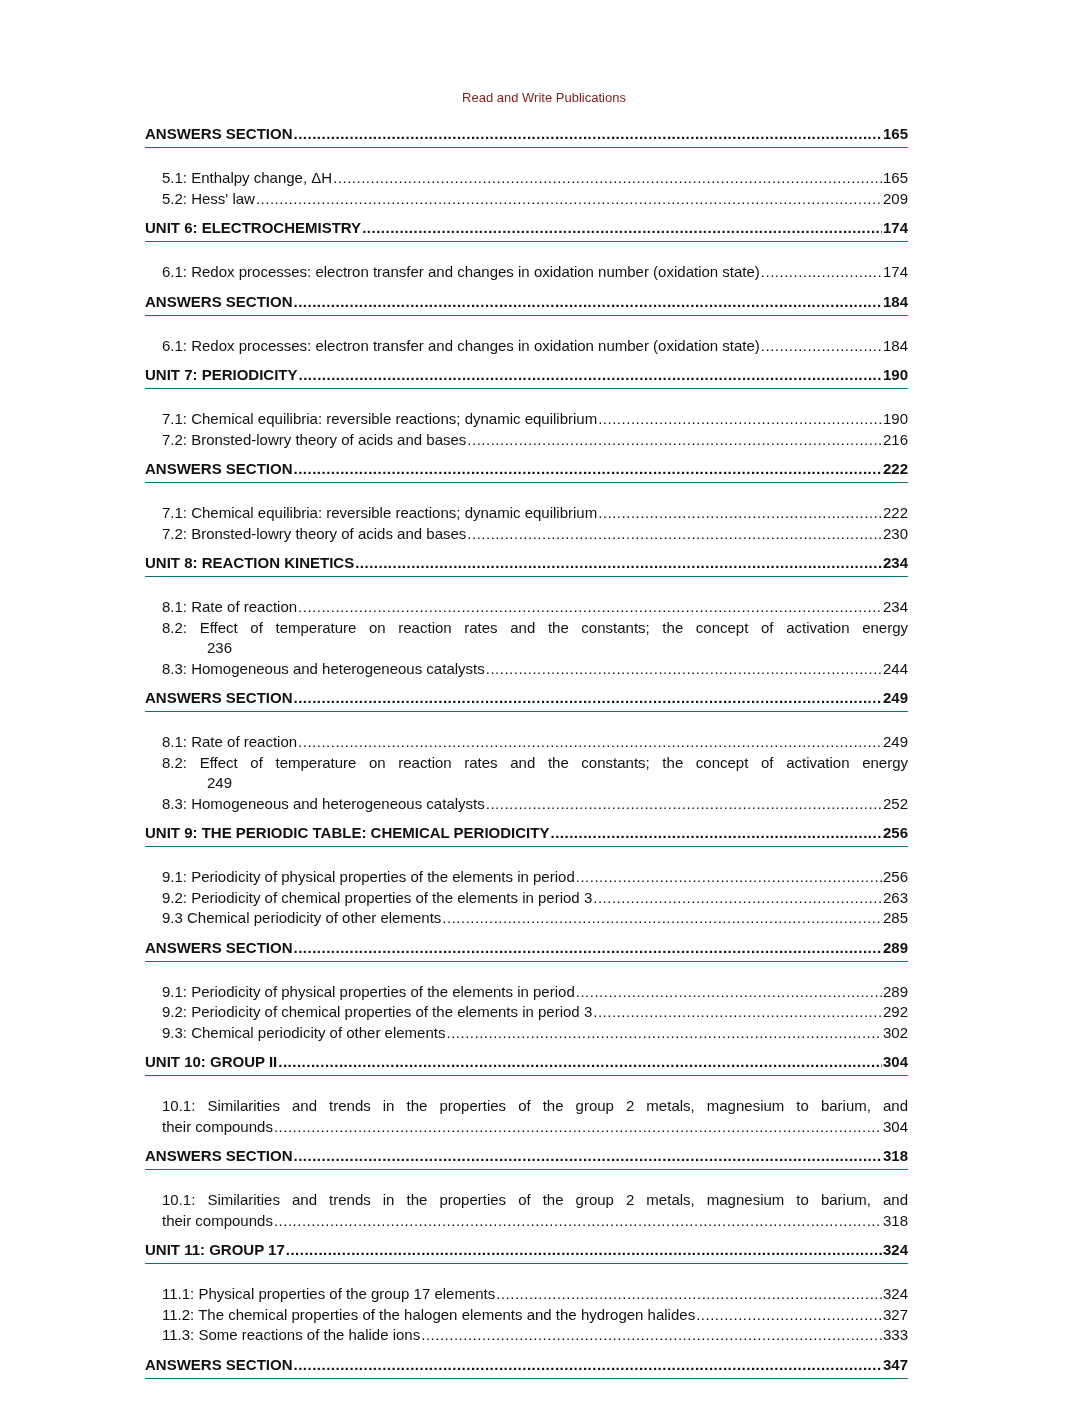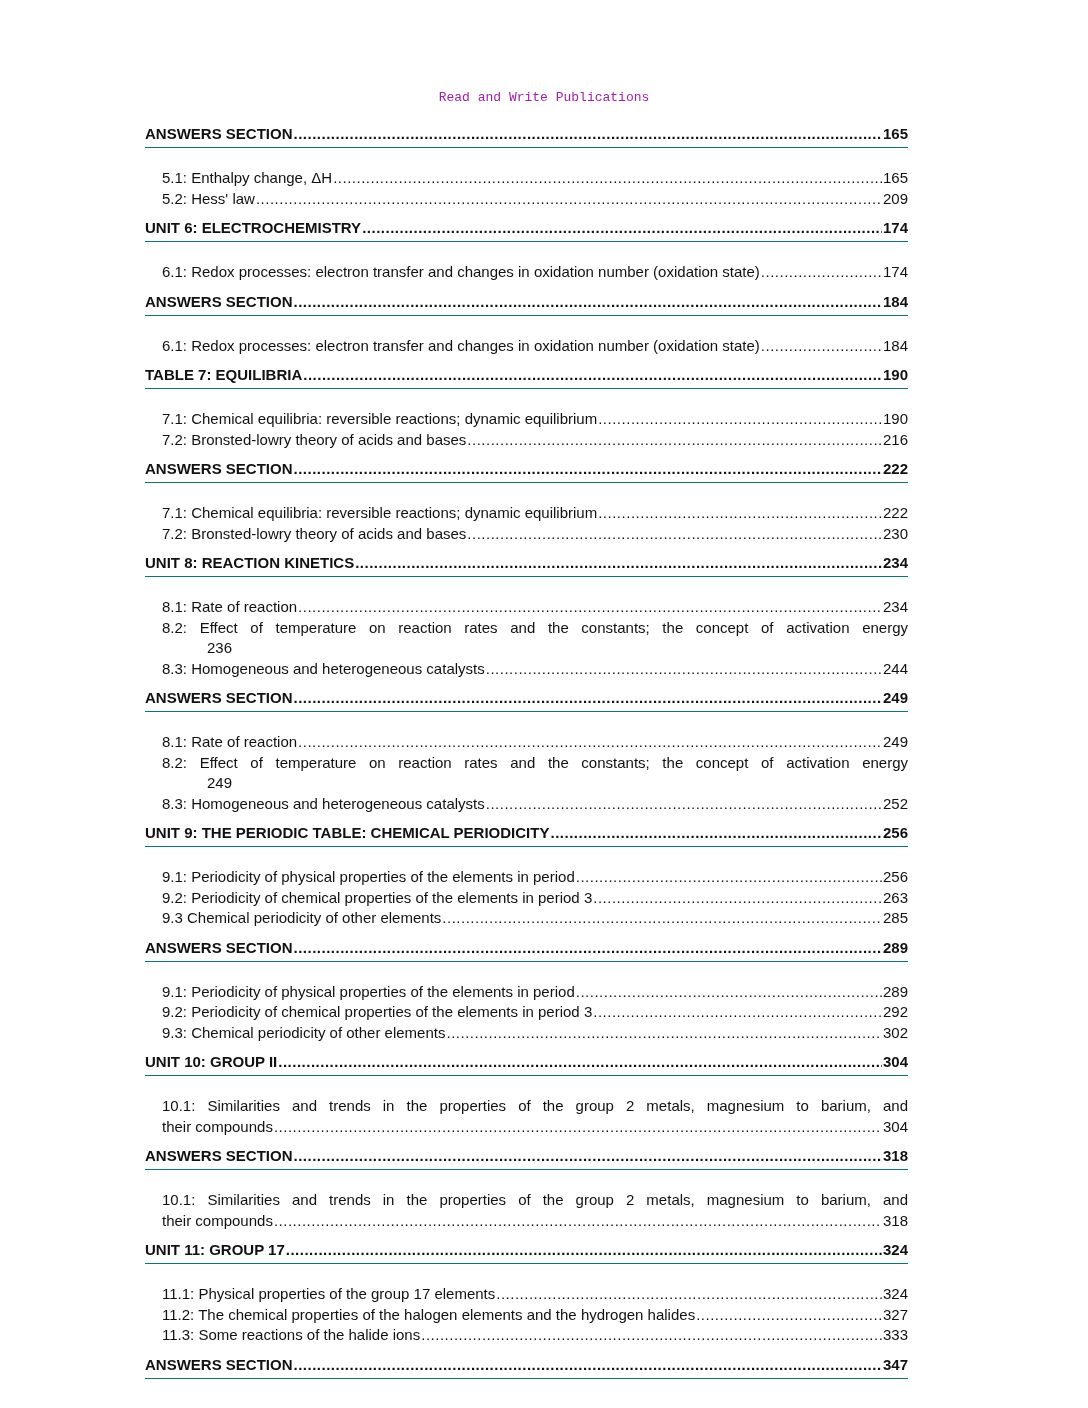--- a/index.html
+++ b/index.html
@@ -1,17 +1,17 @@
 <!DOCTYPE html>
 <html><head>
 <meta charset="utf-8">
 <style>
   html, body { margin: 0; padding: 0; background: #ffffff; }
   body { width: 1088px; height: 1408px; position: relative; font-family: "Liberation Sans", sans-serif; color: #111; }
-  .header { position: absolute; top: 90px; left: 0; width: 1088px; text-align: center; font-size: 13px; color: #a21caf; font-family: Liberation Mono, monospace; }
+  .header { position: absolute; top: 90px; left: 0; width: 1088px; text-align: center; font-size: 13px; color: #7f1d1d; }
   .toc { position: absolute; left: 145px; width: 763px; top: 124px; }
   .row { display: flex; align-items: baseline; white-space: nowrap; overflow: hidden; }
   .row .t { flex: 0 0 auto; }
   .row .dots { flex: 1 1 auto; overflow: hidden; margin: 0 1px; }
   .row .dots::after { content: "......................................................................................................................................................................................................................................................................"; letter-spacing: 0.5px; }
   .row .p { flex: 0 0 auto; }
   .unit { font-weight: bold; font-size: 15px; height: 20px; line-height: 20px; margin-top: 0; border-bottom: 1px solid #0f766e; padding-bottom: 3px; }
   .unit + .group { margin-top: 20px; }
   .group { margin-bottom: 8px; }
   .sub { font-size: 15px; line-height: 20.5px; padding-left: 17px; }
@@ -67,21 +67,21 @@
       <div class="group">
         <div class="row sub">
           <span class="t">6.1: Redox processes: electron transfer and changes in oxidation number (oxidation state)</span>
           <span class="dots"></span>
           <span class="p">184</span>
         </div>
       </div>
     </div>
     <div class="block">
       <div class="row unit">
-        <span class="t">TABLE 7: EQUILIBRIA</span>
+        <span class="t">UNIT 7: PERIODICITY</span>
         <span class="dots"></span>
         <span class="p">190</span>
       </div>
       <div class="group">
         <div class="row sub">
           <span class="t">7.1: Chemical equilibria: reversible reactions; dynamic equilibrium</span>
           <span class="dots"></span>
           <span class="p">190</span>
         </div>
         <div class="row sub">

